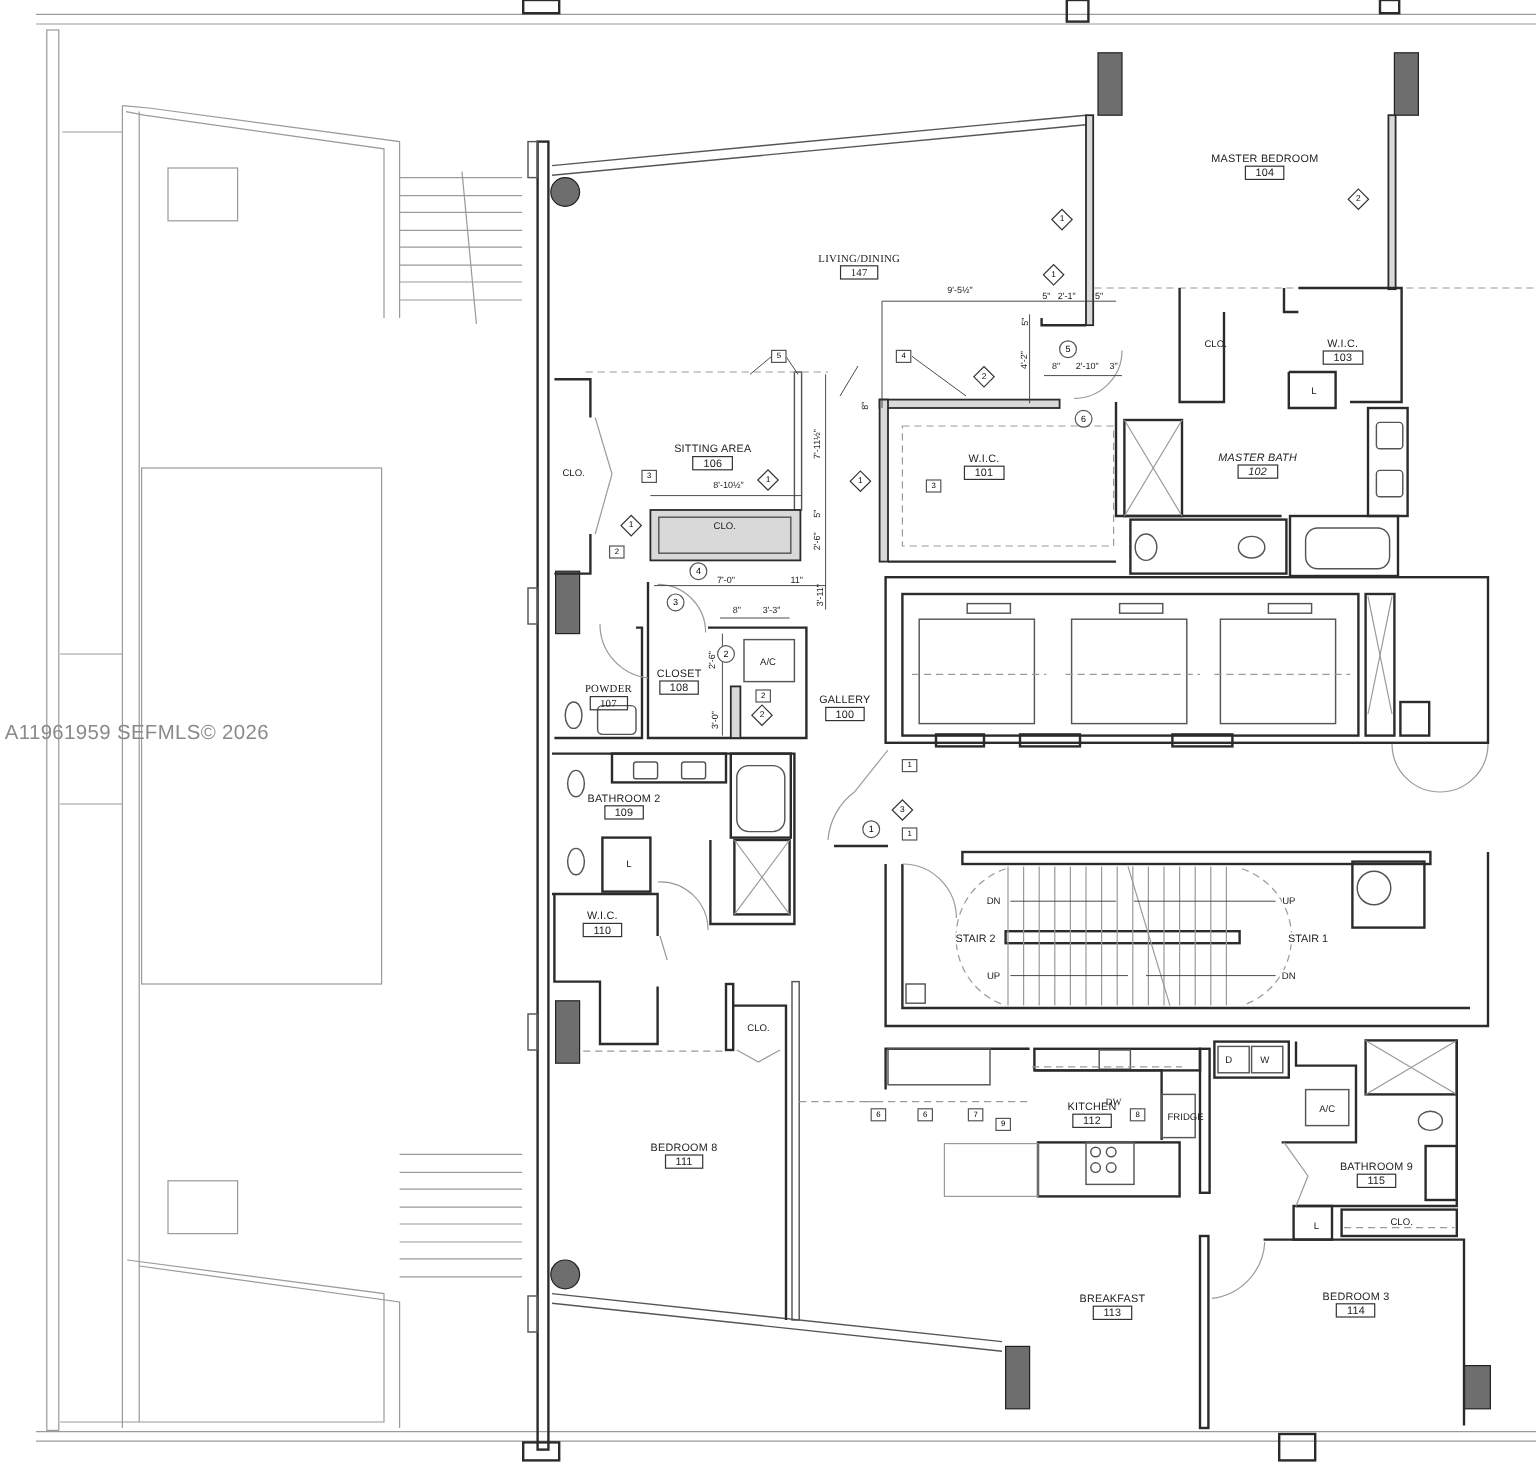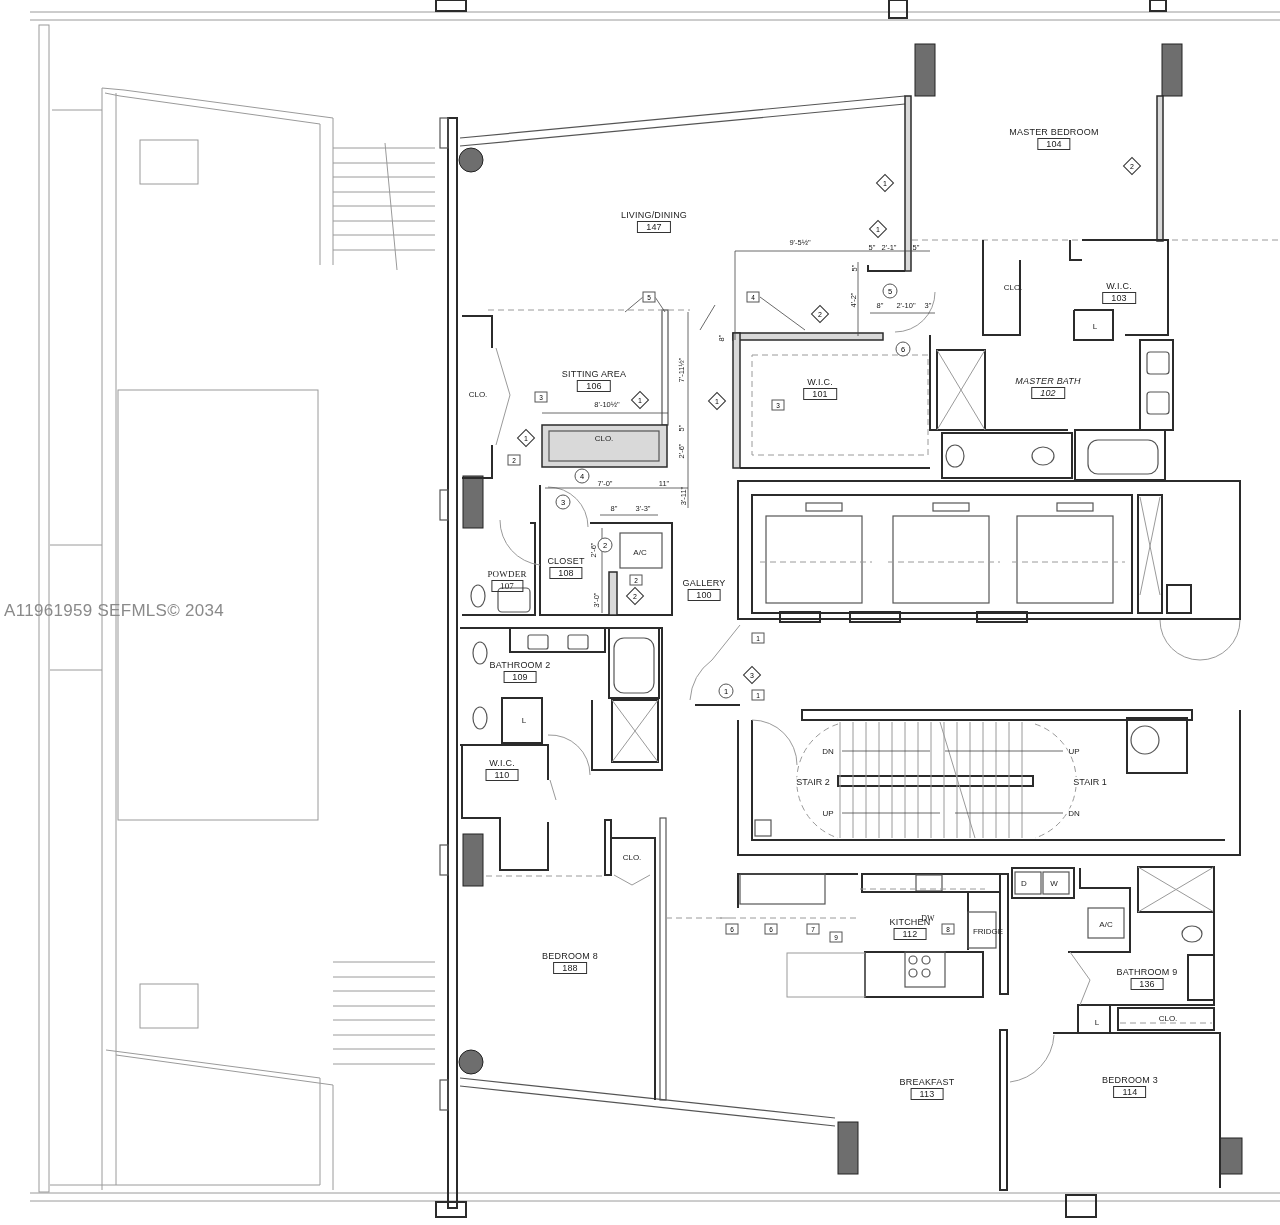--- a/index.html
+++ b/index.html
@@ -299,34 +299,34 @@
     <line class="dim" x1="602" y1="528" x2="602" y2="613"></line>
     <line class="dim" x1="858" y1="262" x2="858" y2="336"></line>
     <line class="dim" x1="715" y1="305" x2="700" y2="330"></line>
     <line class="dim" x1="760" y1="297" x2="805" y2="330"></line>
     <line class="dim" x1="643" y1="297" x2="625" y2="312"></line>
     <line class="dim" x1="655" y1="297" x2="665" y2="312"></line>
   </g>
 </svg>
 
 <div>
-  <div class="room-label" style="left:654px;top:210px;"><span>LIVING/DINING</span><span class="room-num">147</span></div>
+  <div class="room-label" style="left:716px;top:210px;font-family:Liberation Serif, serif;"><span>LIVING/DINING</span><span class="room-num">147</span></div>
   <div class="room-label" style="left:1054px;top:127px;"><span>MASTER BEDROOM</span><span class="room-num">104</span></div>
   <div class="room-label" style="left:1119px;top:281px;"><span>W.I.C.</span><span class="room-num">103</span></div>
   <div class="room-label" style="left:1048px;top:376px;font-style:italic;"><span>MASTER BATH</span><span class="room-num">102</span></div>
   <div class="room-label" style="left:820px;top:377px;"><span>W.I.C.</span><span class="room-num">101</span></div>
   <div class="room-label" style="left:594px;top:369px;"><span>SITTING AREA</span><span class="room-num">106</span></div>
   <div class="room-label" style="left:566px;top:556px;"><span>CLOSET</span><span class="room-num">108</span></div>
   <div class="room-label" style="left:507px;top:569px;font-family:Liberation Serif, serif;"><span>POWDER</span><span class="room-num">107</span></div>
   <div class="room-label" style="left:704px;top:578px;"><span>GALLERY</span><span class="room-num">100</span></div>
   <div class="room-label" style="left:520px;top:660px;"><span>BATHROOM 2</span><span class="room-num">109</span></div>
   <div class="room-label" style="left:502px;top:758px;"><span>W.I.C.</span><span class="room-num">110</span></div>
-  <div class="room-label" style="left:570px;top:951px;"><span>BEDROOM 8</span><span class="room-num">188</span></div>
+  <div class="room-label" style="left:570px;top:951px;"><span>BEDROOM 8</span><span class="room-num">111</span></div>
   <div class="room-label" style="left:910px;top:917px;"><span>KITCHEN</span><span class="room-num">112</span></div>
-  <div class="room-label" style="left:1147px;top:967px;"><span>BATHROOM 9</span><span class="room-num">136</span></div>
+  <div class="room-label" style="left:1147px;top:967px;"><span>BATHROOM 9</span><span class="room-num">115</span></div>
   <div class="room-label" style="left:927px;top:1077px;"><span>BREAKFAST</span><span class="room-num">113</span></div>
   <div class="room-label" style="left:1130px;top:1075px;"><span>BEDROOM 3</span><span class="room-num">114</span></div>
 </div>
 
 <div>
   <div class="small-label" style="left:478px;top:394px;">CLO.</div>
   <div class="small-label" style="left:604px;top:438px;">CLO.</div>
   <div class="small-label" style="left:1013px;top:287px;">CLO.</div>
   <div class="small-label" style="left:632px;top:857px;">CLO.</div>
   <div class="small-label" style="left:1168px;top:1018px;">CLO.</div>
@@ -415,13 +415,13 @@
   <div class="tag-box" style="left:948px;top:929px;">8</div>
 
   <div class="tag-circle" style="left:890px;top:291px;">5</div>
   <div class="tag-circle" style="left:903px;top:349px;">6</div>
   <div class="tag-circle" style="left:582px;top:476px;">4</div>
   <div class="tag-circle" style="left:563px;top:502px;">3</div>
   <div class="tag-circle" style="left:605px;top:545px;">2</div>
   <div class="tag-circle" style="left:726px;top:691px;">1</div>
 </div>
 
-<div class="watermark">A11961959  SEFMLS© 2034</div>
+<div class="watermark">A11961959  SEFMLS© 2026</div>
 
 </body></html>

